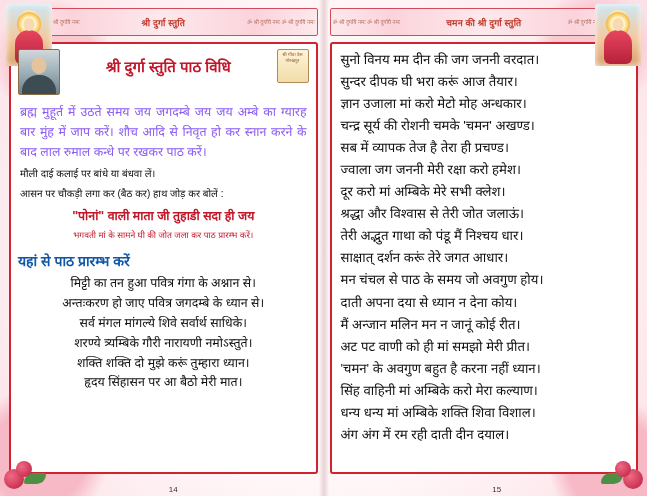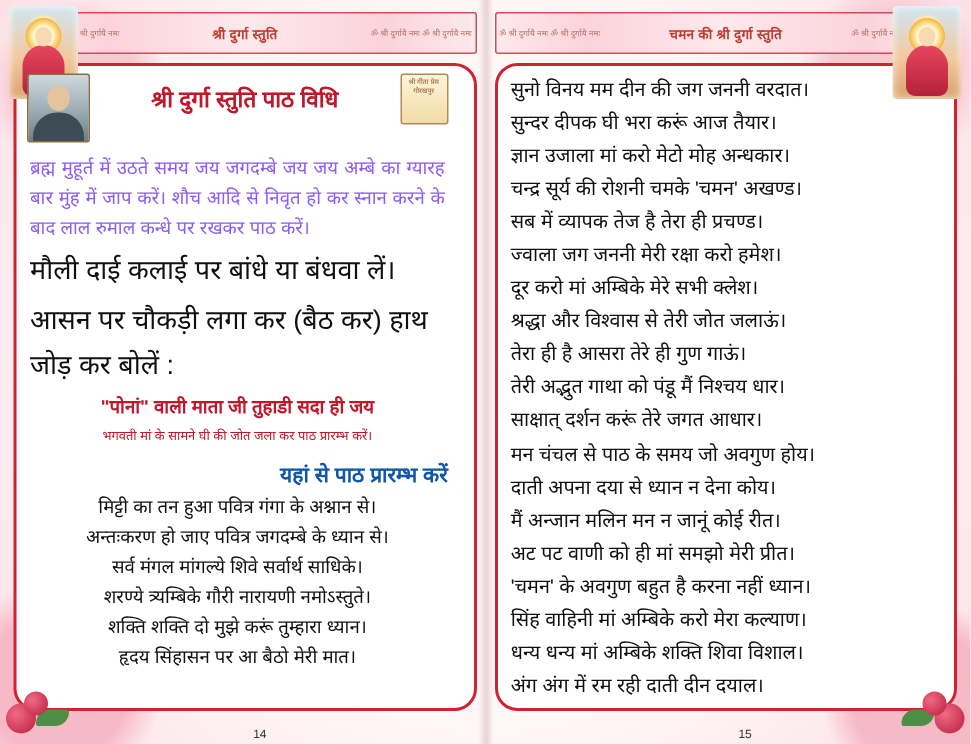--- a/index.html
+++ b/index.html
@@ -82,23 +82,23 @@
   .deity .face{
     position:absolute;left:50%;top:14px;transform:translateX(-50%);
     width:11px;height:13px;border-radius:50%;
     background:#f7d9b4;
   }
 
   
   .frame{
     margin-top:6px;
     border:2px solid #cf2430;
-    border-radius:15px;
+    border-radius:3px;
     background:#ffffff;
-    padding:5px 17px 6px 7px;
+    padding:5px 7px 6px 7px;
     height:432px;
     box-sizing:border-box;
     overflow:hidden;
   }
   .frame-inner{
     height:100%;
     display:flex;flex-direction:column;
   }
 
   
@@ -130,31 +130,31 @@
     background:linear-gradient(180deg,#fff3d8,#f1dca8);
     font-size:4.6px;color:#8a5a2b;text-align:center;
     line-height:1.25;padding:2px 1px;box-sizing:border-box;overflow:hidden;
   }
 
   .para{
     font-size:12.4px;line-height:1.62;color:#8b5cf6;
     text-align:justify;margin:5px 2px 0 2px;
   }
   .line{
-    font-size:18px;line-height:1.62;color:#101010;margin:4px 2px 0 2px;
+    font-size:10px;line-height:1.62;color:#101010;margin:4px 2px 0 2px;
   }
   .highlight{
     font-size:12.4px;color:#c0172a;font-weight:bold;
     text-align:center;margin:4px 2px 2px 2px;line-height:1.5;
   }
   .small-note{
     font-size:8.6px;color:#c0172a;text-align:center;margin:2px 2px 4px 2px;
   }
   .section-head{
-    font-size:14px;color:#1157a8;font-weight:bold;text-align:right;
+    font-size:14px;color:#1157a8;font-weight:bold;text-align:left;
     margin:6px 0 4px 0;
   }
   .verse{
     font-size:12.4px;line-height:1.6;color:#101010;margin:0 2px;text-align:center;
   }
 
   
   .verse-r{
     font-size:13.2px;line-height:1.67;color:#101010;
     margin:0 2px;white-space:nowrap;
@@ -257,21 +257,20 @@
     <div class="frame">
       <div class="frame-inner">
         <div class="verse-r">सुनो विनय मम दीन की जग जननी वरदात।</div>
         <div class="verse-r">सुन्दर दीपक घी भरा करूं आज तैयार।</div>
         <div class="verse-r">ज्ञान उजाला मां करो मेटो मोह अन्धकार।</div>
         <div class="verse-r">चन्द्र सूर्य की रोशनी चमके 'चमन' अखण्ड।</div>
         <div class="verse-r">सब में व्यापक तेज है तेरा ही प्रचण्ड।</div>
         <div class="verse-r">ज्वाला जग जननी मेरी रक्षा करो हमेश।</div>
         <div class="verse-r">दूर करो मां अम्बिके मेरे सभी क्लेश।</div>
         <div class="verse-r">श्रद्धा और विश्वास से तेरी जोत जलाऊं।</div>
-        <div class="verse-r">तेरा ही है आसरा तेरे ही गुण गाऊं।</div>
         <div class="verse-r">तेरी अद्भुत गाथा को पंडू मैं निश्चय धार।</div>
         <div class="verse-r">साक्षात् दर्शन करूं तेरे जगत आधार।</div>
         <div class="verse-r">मन चंचल से पाठ के समय जो अवगुण होय।</div>
         <div class="verse-r">दाती अपना दया से ध्यान न देना कोय।</div>
         <div class="verse-r">मैं अन्जान मलिन मन न जानूं कोई रीत।</div>
         <div class="verse-r">अट पट वाणी को ही मां समझो मेरी प्रीत।</div>
         <div class="verse-r">'चमन' के अवगुण बहुत है करना नहीं ध्यान।</div>
         <div class="verse-r">सिंह वाहिनी मां अम्बिके करो मेरा कल्याण।</div>
         <div class="verse-r">धन्य धन्य मां अम्बिके शक्ति शिवा विशाल।</div>
         <div class="verse-r">अंग अंग में रम रही दाती दीन दयाल।</div>

